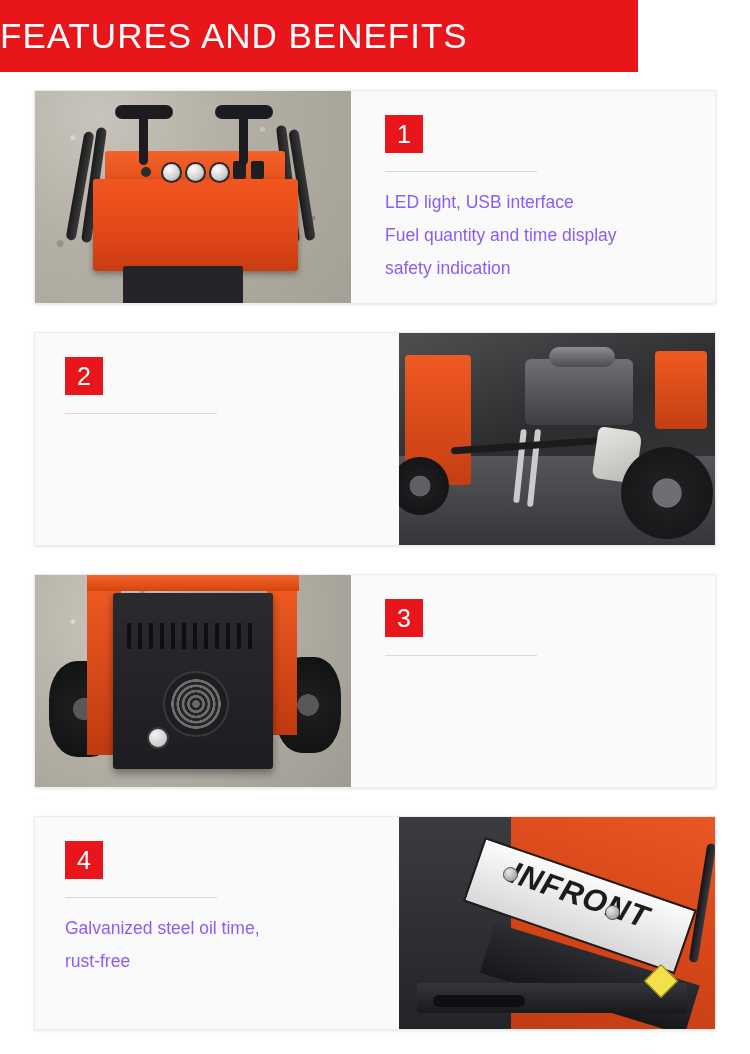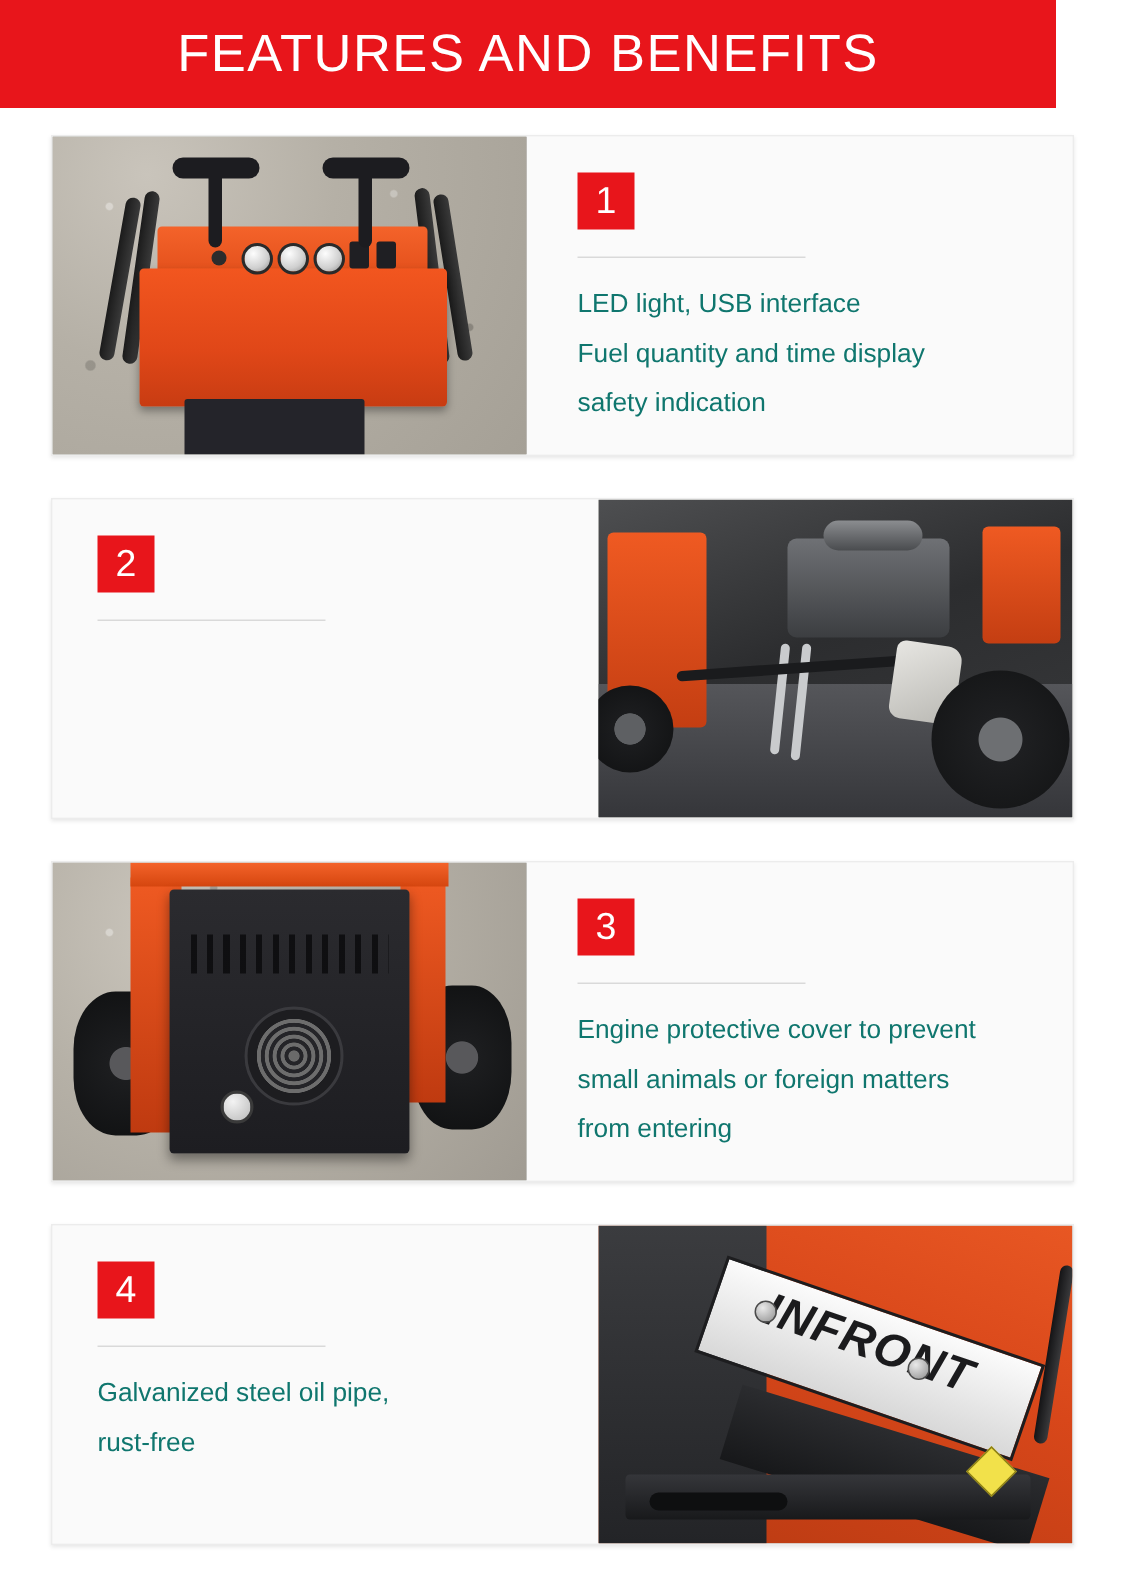--- a/index.html
+++ b/index.html
@@ -15,26 +15,26 @@
   }
   .page {
     position: relative;
     width: 750px;
     height: 1054px;
     background: #ffffff;
   }
 
   
   .header {
-    width: 704px;
+    width: 638px;
     height: 72px;
     background: #e8151b;
     display: flex;
     align-items: center;
-    justify-content: center;
+    justify-content: flex-start;
   }
   .header-title {
     color: #ffffff;
     font-size: 35px;
     letter-spacing: 1px;
     font-weight: 400;
     text-align: center;
     font-family: "Liberation Sans", sans-serif;
   }
 
@@ -90,21 +90,21 @@
     justify-content: center;
     font-family: "Liberation Sans", sans-serif;
   }
   .rule {
     width: 152px;
     height: 1px;
     background: #d9d9d9;
     margin: 18px 0 14px 0;
   }
   .desc {
-    color: #0f766e;
+    color: #8b5cf6;
     font-size: 17.5px;
     line-height: 33px;
     font-family: "Liberation Sans", sans-serif;
     white-space: pre-line;
   }
 
   
   .ph-abs { position: absolute; }
 
   
@@ -403,33 +403,30 @@
       <div class="ph-abs p3-orange-r"></div>
       <div class="ph-abs p3-top"></div>
       <div class="ph-abs p3-cover"></div>
       <div class="ph-abs p3-vent"></div>
       <div class="ph-abs p3-fan"></div>
       <div class="ph-abs p3-gauge"></div>
     </div>
     <div class="text-cell">
       <div class="num-badge">3</div>
       <div class="rule"></div>
-      <div class="desc">Engine protective cover to prevent
-small animals or foreign matters
-from entering</div>
     </div>
   </div>
 
   <div class="row-gap"></div>
 
   <div class="feature-row">
     <div class="text-cell left">
       <div class="num-badge">4</div>
       <div class="rule"></div>
-      <div class="desc">Galvanized steel oil pipe,
+      <div class="desc">Galvanized steel oil time,
 rust-free</div>
     </div>
     <div class="photo">
       <div class="ph-abs p4-bg"></div>
       <div class="ph-abs p4-dark"></div>
       <div class="ph-abs p4-boom"></div>
       <div class="ph-abs p4-brand">INFRONT</div>
       <div class="ph-abs p4-boom2"></div>
       <div class="ph-abs p4-hose"></div>
       <div class="ph-abs p4-bolt" style="left:104px; top:50px;"></div>

